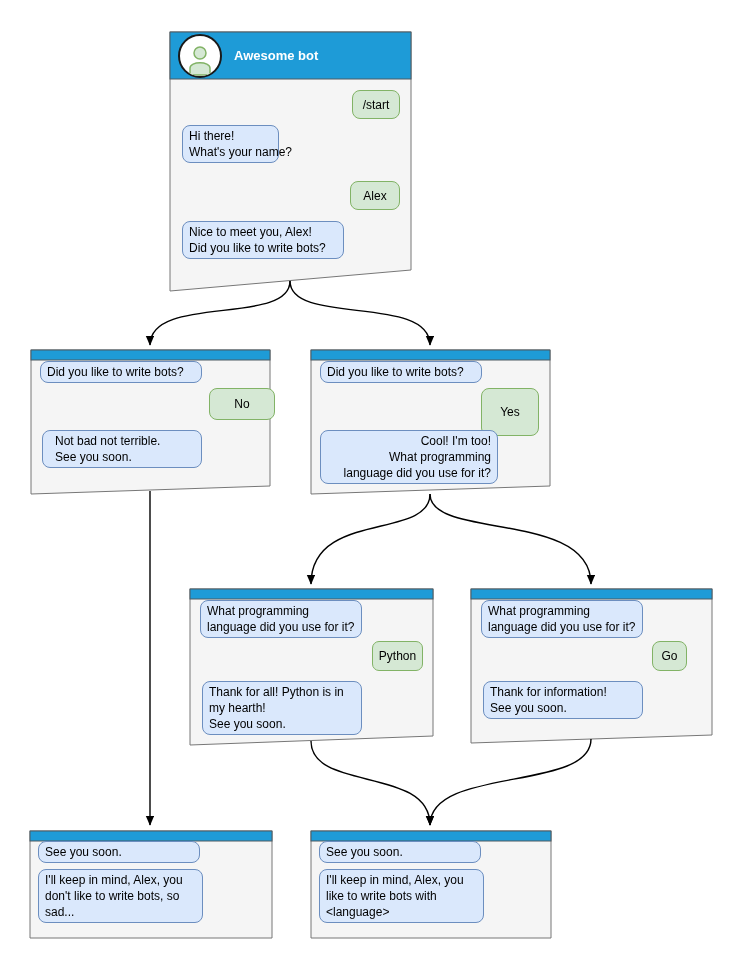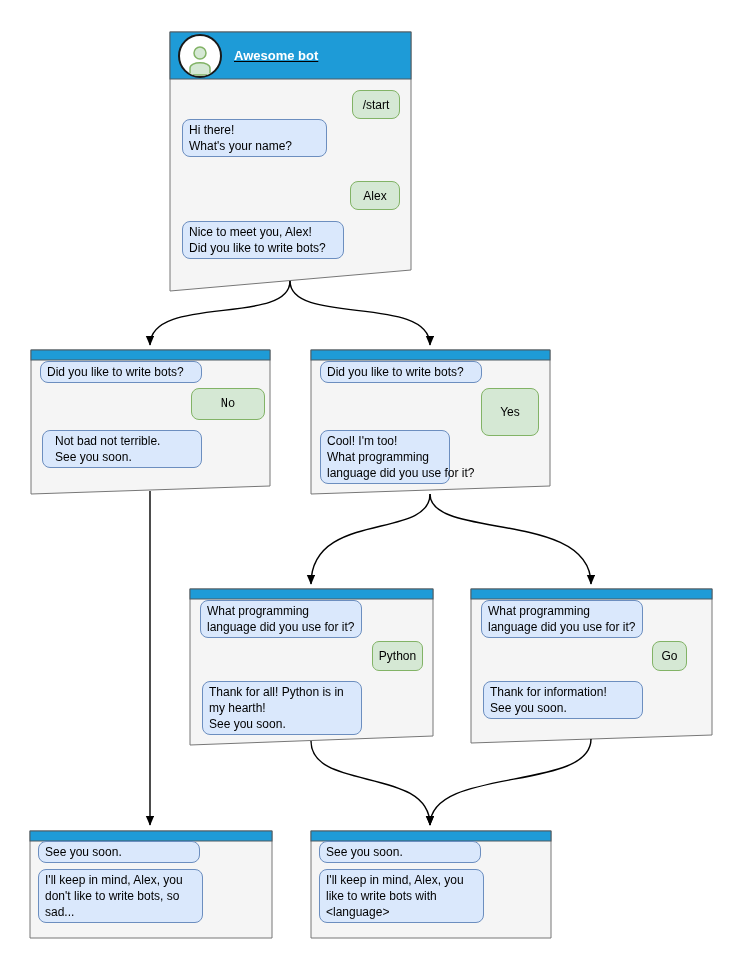--- a/index.html
+++ b/index.html
@@ -6,21 +6,21 @@
   body{font-family:"Liberation Sans",sans-serif;color:#000;}
   .canvas{position:relative;width:743px;height:971px;background:#ffffff;overflow:hidden;}
   svg.layer{position:absolute;left:0;top:0;}
   .chatbox{fill:var(--box-fill,#f5f5f5);stroke:var(--box-border,#777);stroke-width:1;}
   .hdr{fill:var(--header-blue,#1e9bd7);stroke:#4d5a63;stroke-width:1;}
   .edge{fill:none;stroke:var(--edge-color,#000);stroke-width:1.4;}
   .node{position:absolute;}
   .bubble{position:absolute;font-size:12px;line-height:16px;white-space:pre;border-radius:8px;box-sizing:border-box;}
   .bubble.bot{background:var(--bubble-bot-fill,#dae8fc);border:1px solid var(--bubble-bot-border,#6c8ebf);padding:2px 6px;text-align:left;}
   .bubble.user{background:var(--bubble-user-fill,#d5e8d4);border:1px solid var(--bubble-user-border,#82b366);display:flex;align-items:center;justify-content:center;text-align:center;}
-  .hdr-content{position:absolute;display:flex;align-items:center;text-decoration:underline;}
+  .hdr-content{position:absolute;display:flex;align-items:center;}
   .avatar{width:44px;height:44px;border-radius:50%;background:#ffffff;border:2px solid #1a1a1a;box-sizing:border-box;display:flex;align-items:flex-end;justify-content:center;overflow:hidden;margin-left:8px;}
   .person{fill:var(--bubble-user-fill,#d5e8d4);stroke:var(--bubble-user-border,#82b366);stroke-width:1.5;}
   .title{color:var(--header-text,#fff);font-size:13px;font-weight:bold;margin-left:12px;}
 </style>
 </head>
 <body>
 
 <div class="canvas">
 
   <svg class="layer" width="743" height="971" viewBox="0 0 743 971">
@@ -60,38 +60,38 @@
       <svg width="28" height="32" viewBox="0 0 28 32">
         <circle class="person" cx="14" cy="9" r="6"></circle>
         <path class="person" d="M4,31 L4,24 C4,17 24,17 24,24 L24,31 Z"></path>
       </svg>
     </div>
     <div class="title">Awesome bot</div>
   </div>
 
   <div class="node" style="left:170px;top:32px;width:241px;height:260px;">
     <div class="bubble user" style="left:182px;top:58px;width:48px;height:29px;">/start</div>
-    <div class="bubble bot" style="left:12px;top:87px;width:145px;">Hi there!
+    <div class="bubble bot" style="left:12px;top:93px;width:97px;">Hi there!
 What's your name?</div>
     <div class="bubble user" style="left:180px;top:149px;width:50px;height:29px;">Alex</div>
     <div class="bubble bot" style="left:12px;top:189px;width:162px;">Nice to meet you, Alex!
 Did you like to write bots?</div>
   </div>
 
   <div class="node" style="left:31px;top:350px;width:239px;height:145px;">
     <div class="bubble bot" style="left:9px;top:11px;width:162px;">Did you like to write bots?</div>
-    <div class="bubble user" style="left:160px;top:38px;width:74px;height:32px;font-family:Liberation Mono, monospace;">No</div>
+    <div class="bubble user" style="left:178px;top:38px;width:66px;height:32px;">No</div>
     <div class="bubble bot" style="left:11px;top:80px;width:160px;padding-left:12px;">Not bad not terrible.
 See you soon.</div>
   </div>
 
   <div class="node" style="left:311px;top:350px;width:239px;height:145px;">
     <div class="bubble bot" style="left:9px;top:11px;width:162px;">Did you like to write bots?</div>
     <div class="bubble user" style="left:170px;top:38px;width:58px;height:48px;">Yes</div>
-    <div class="bubble bot" style="left:9px;top:80px;width:130px;">Cool! I'm too!
+    <div class="bubble bot" style="left:9px;top:80px;width:178px;text-align:right;">Cool! I'm too!
 What programming
 language did you use for it?</div>
   </div>
 
   <div class="node" style="left:190px;top:589px;width:243px;height:157px;">
     <div class="bubble bot" style="left:10px;top:11px;width:162px;">What programming
 language did you use for it?</div>
     <div class="bubble user" style="left:182px;top:52px;width:51px;height:30px;border-radius:7px;">Python</div>
     <div class="bubble bot" style="left:12px;top:92px;width:160px;">Thank for all! Python is in
 my hearth!

